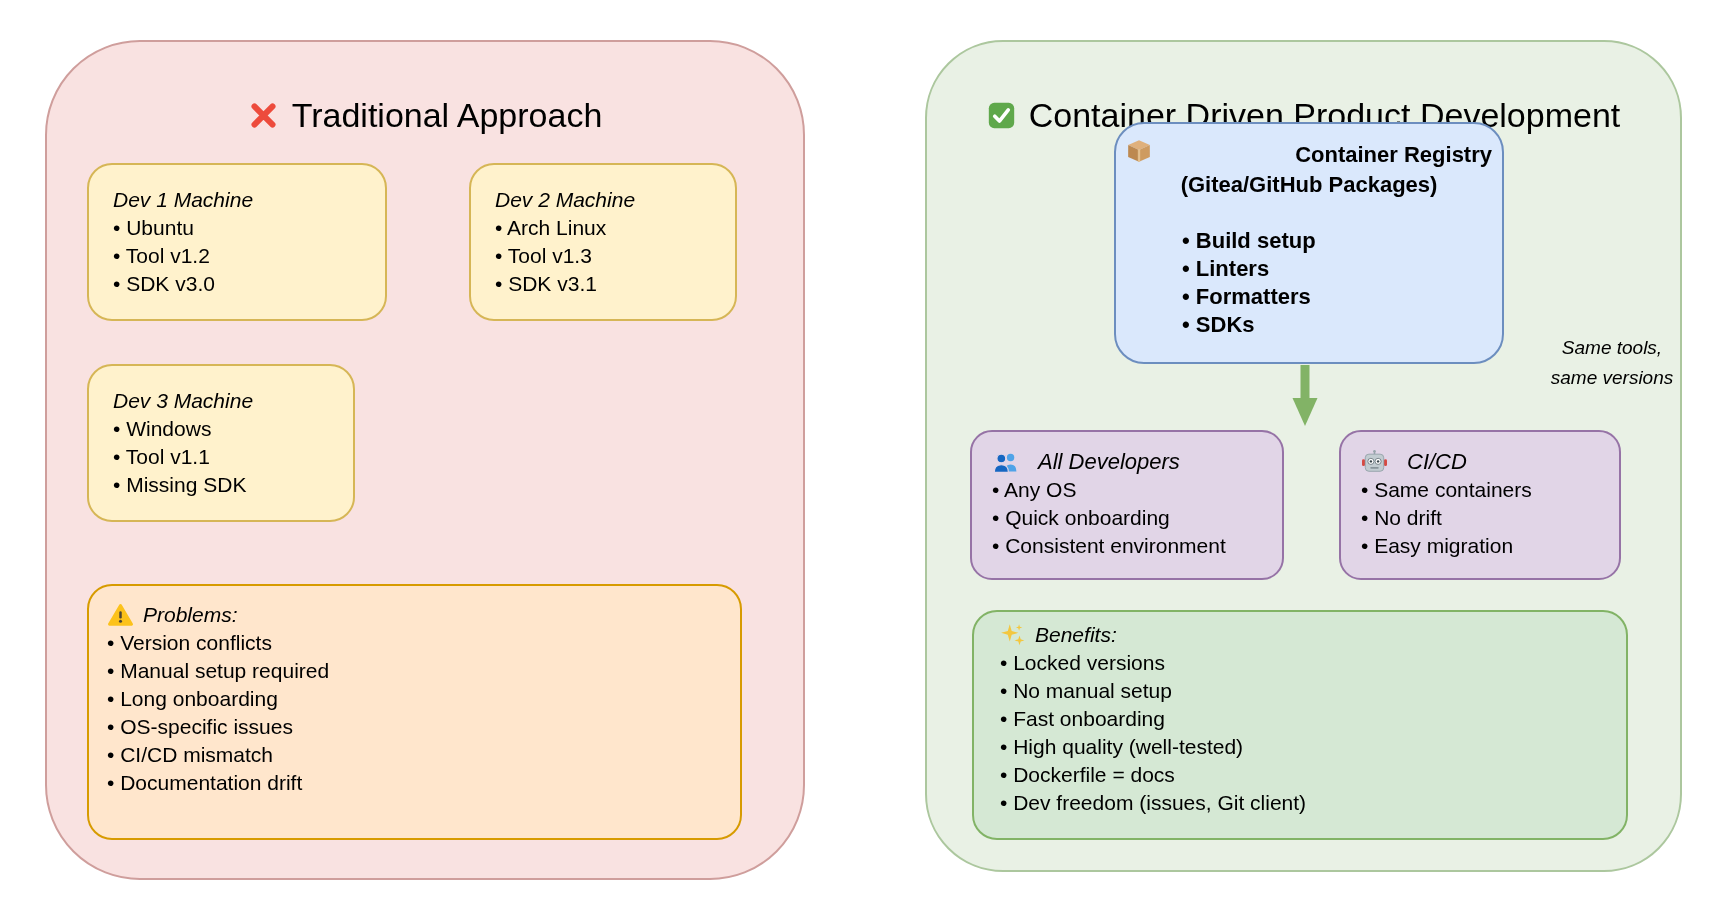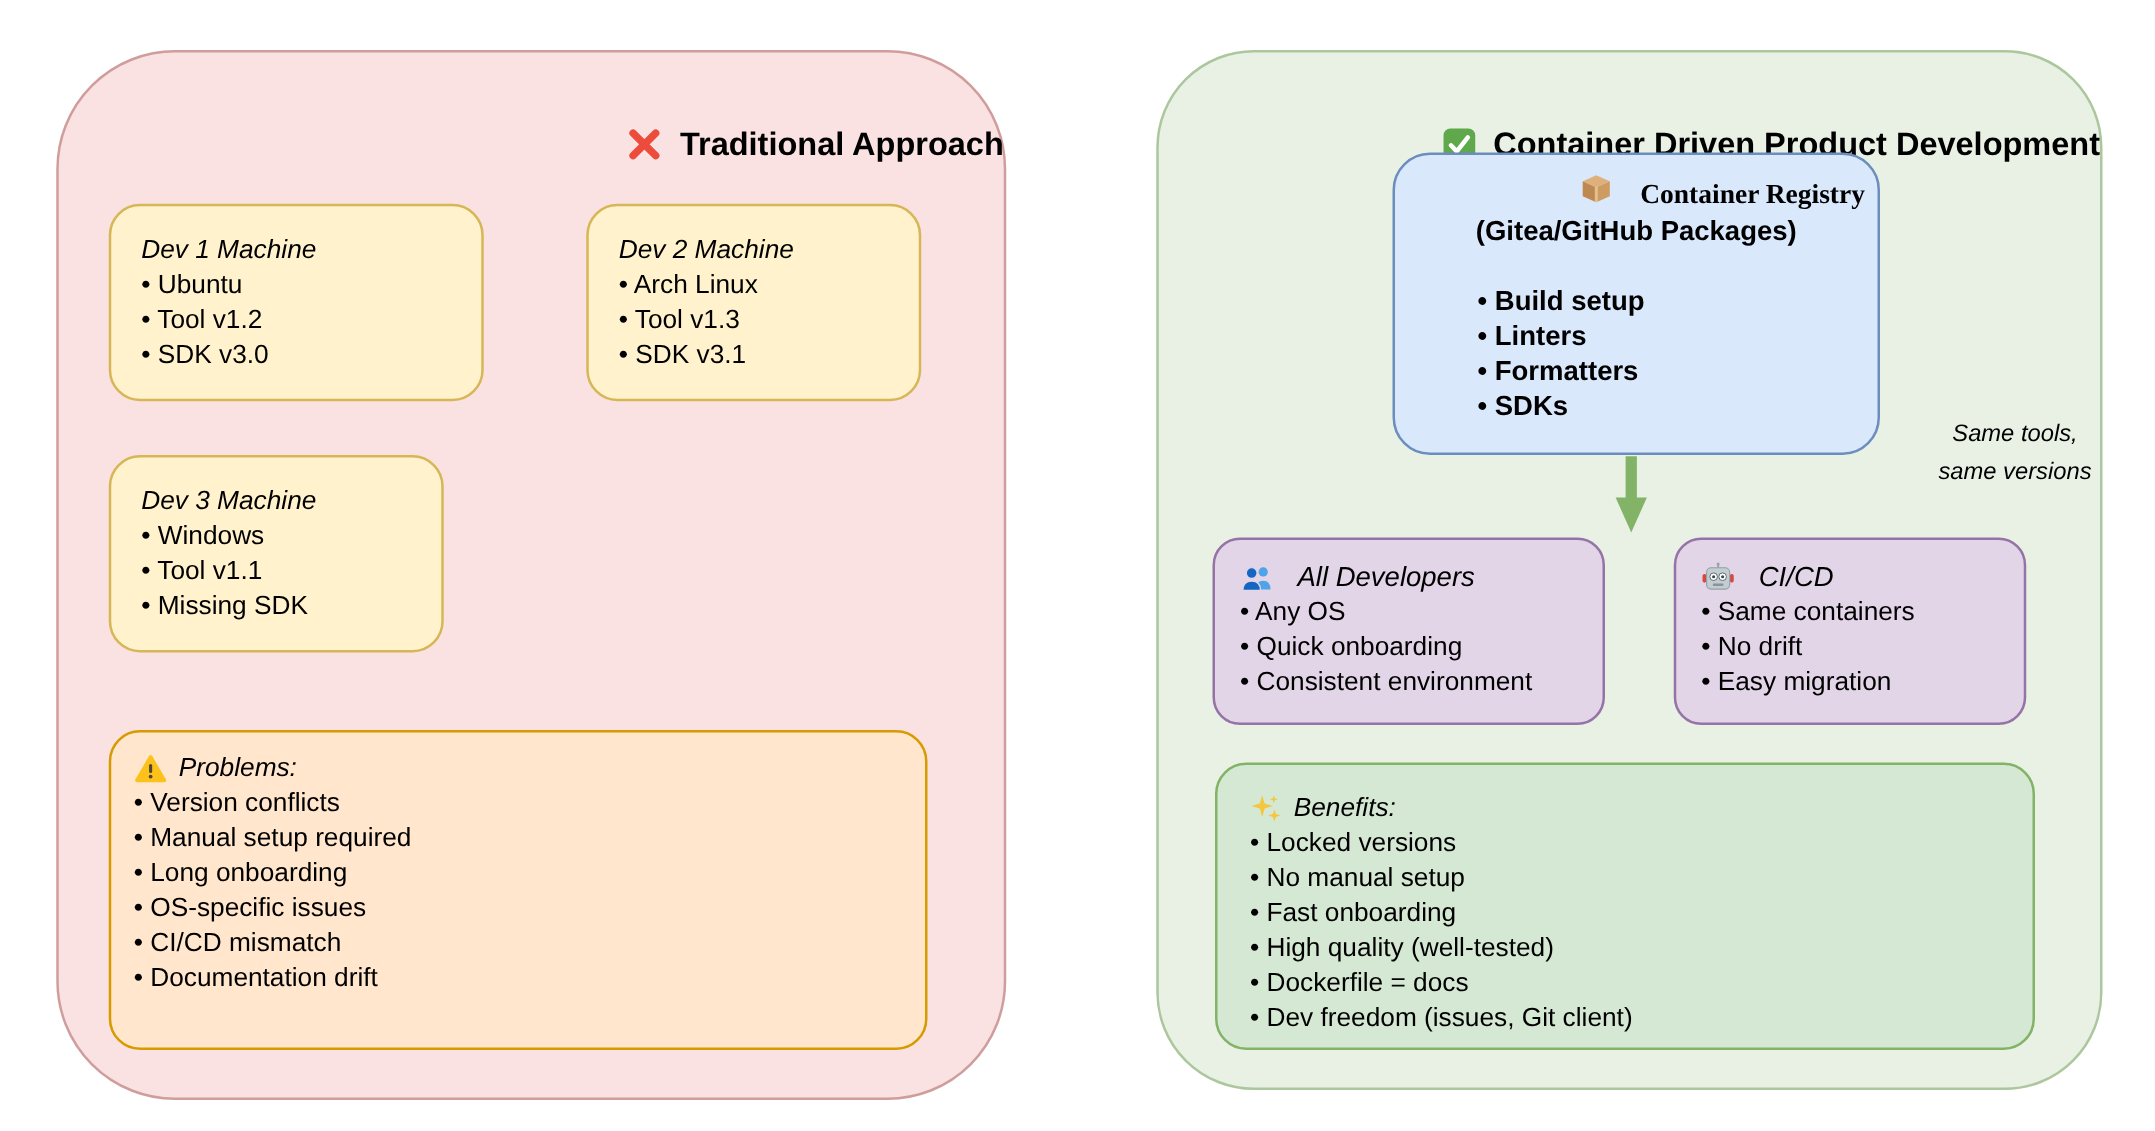--- a/index.html
+++ b/index.html
@@ -14,22 +14,22 @@
     border-radius:95px;
   }
   .panel-right{
     left:925px;top:40px;width:757px;height:832px;
     background:var(--right-panel-fill);
     border:2px solid var(--right-panel-stroke);
     border-radius:78px;
   }
   .panel-title{
     position:absolute;left:0;right:0;top:56px;
-    display:flex;justify-content:flex-end;align-items:center;gap:13px;
-    font-size:26px;font-weight:bold;line-height:34px;
+    display:flex;justify-content:center;align-items:center;gap:13px;
+    font-size:34px;font-weight:normal;line-height:34px;
   }
   .panel-title .icon{display:flex;align-items:center;}
 
   .box{position:absolute;box-sizing:border-box;border-radius:25px;}
   .box.machine{
     background:var(--machine-fill);border:2px solid var(--machine-stroke);
     padding:21px 10px 0 24px;font-size:21px;line-height:28px;
   }
   .box.problems{
     background:var(--problems-fill);border:2px solid var(--problems-stroke);
@@ -41,27 +41,27 @@
     padding:14px 10px 0 10px;font-size:22px;line-height:28px;font-weight:bold;
     text-align:center;
   }
   .box.team{
     background:var(--team-fill);border:2px solid var(--team-stroke);
     border-radius:22px;
     padding:16px 8px 0 20px;font-size:21px;line-height:28px;
   }
   .box.benefits{
     background:var(--benefits-fill);border:2px solid var(--benefits-stroke);
-    padding:21px 10px 0 26px;font-size:21px;line-height:28px;
+    padding:9px 10px 0 26px;font-size:21px;line-height:28px;
   }
 
   .box-title{display:flex;align-items:center;gap:9px;font-style:italic;}
   .box-title .icon{display:flex;align-items:center;flex:0 0 auto;}
   .team .box-title{font-size:22px;gap:19px;}
-  .registry-title{display:flex;align-items:center;justify-content:flex-end;gap:22px;font-family:Liberation Serif, serif;}
+  .registry-title{display:flex;align-items:center;justify-content:space-between;gap:22px;}
   .registry-bullets{margin-top:28px;text-align:left;padding-left:56px;}
   .bullet-item{white-space:nowrap;}
 
   .side-note{
     position:absolute;left:600px;top:291px;width:170px;
     font-size:19px;line-height:30px;font-style:italic;text-align:center;
   }
   .flow-arrow{position:absolute;left:365px;top:322px;}
 </style>
 </head>

